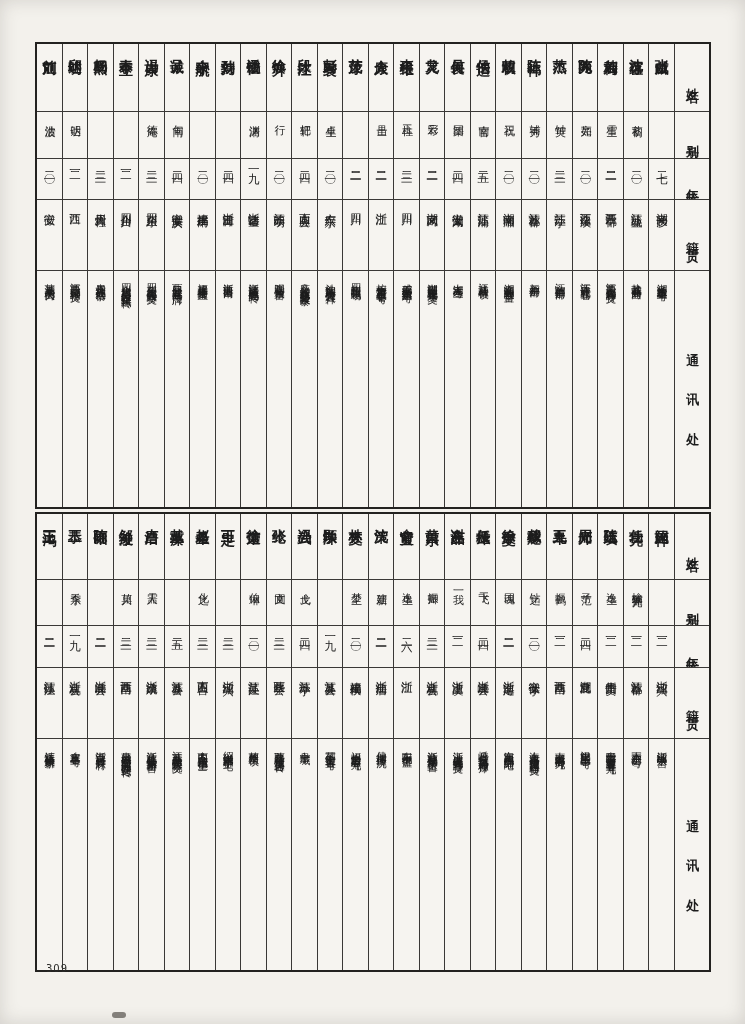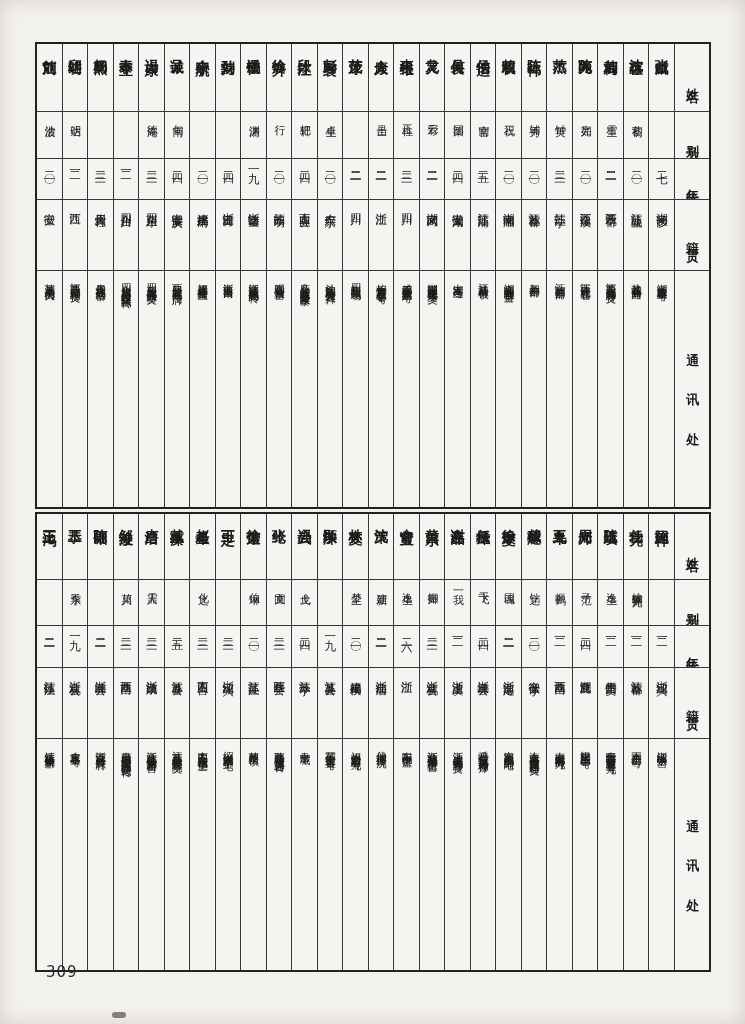--- a/index.html
+++ b/index.html
@@ -69,21 +69,21 @@
   .c-native .vtext{font-size:11.5px;}
   .c-addr .vtext{font-size:10.5px;line-height:1.12;}
 
   .header-col .cell{align-items:center;}
   .header-col .vtext{font-size:13px;font-weight:bold;letter-spacing:2px;}
   .header-col .c-addr .vtext{letter-spacing:40px;padding-top:22px;}
   .header-col .c-native .vtext{letter-spacing:8px;padding-top:6px;}
 
   .page-number{
     position:absolute;left:46px;top:963px;
-    font-size:15px;color:#2a2a28;
+    font-size:10px;color:#2a2a28;
     letter-spacing:1px;
   }
   .scan-mark{
     position:absolute;left:112px;top:1012px;width:14px;height:6px;
     background:#55514b;border-radius:3px;opacity:.7;
   }
 </style>
 </head>
 <body>
 

